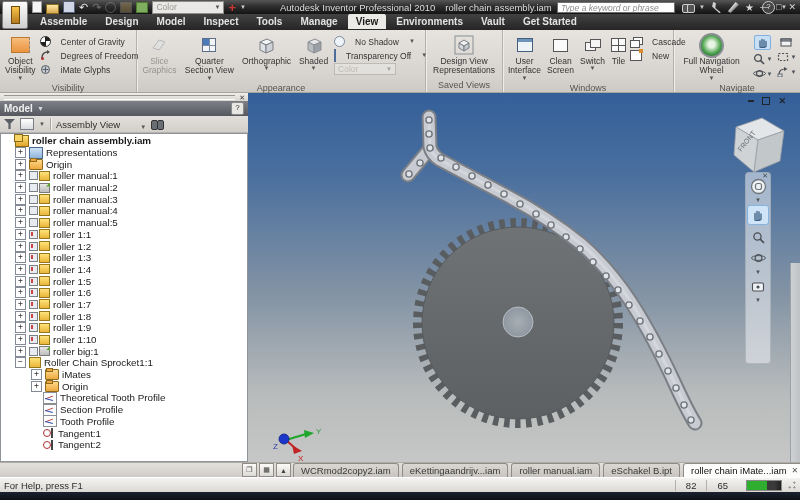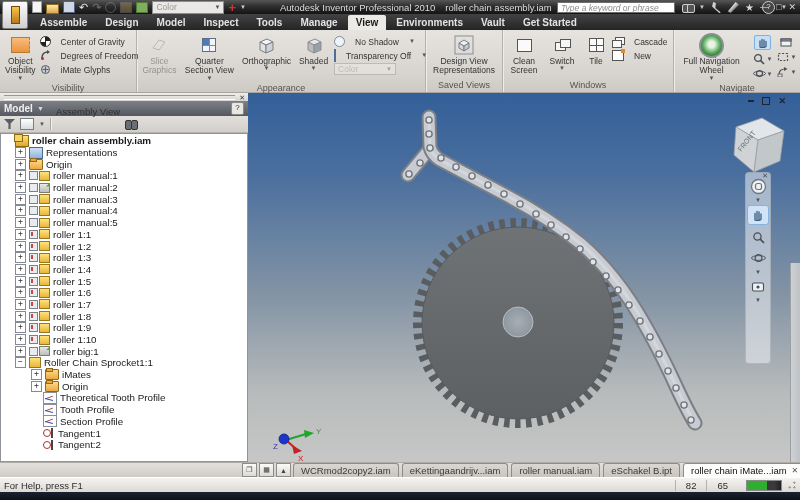--- a/index.html
+++ b/index.html
@@ -36,21 +36,21 @@
   .binoc:before{left:0;} .binoc:after{left:5px;}
   .star{color:#d9d9d9;font-size:10px;line-height:11px;}
   .helpc{border:1px solid #cfcfcf;border-radius:50%;color:#ddd;font-size:8px;text-align:center;line-height:10px;background:#444;}
   .pen{background:linear-gradient(135deg,#ddd 40%,#888 60%);clip-path:polygon(0 85%,70% 0,100% 25%,25% 100%);}
   .wrench{background:#cfcfcf;clip-path:polygon(20% 0,45% 10%,40% 55%,90% 95%,75% 100%,30% 60%,10% 40%);}
   #winbtns{position:absolute;right:4px;top:1px;display:flex;gap:7px;color:#d5d5d5;font-size:9px;align-items:center;height:12px;}
   #winbtns span{line-height:11px;}
 
   
   #tabrow{left:0;top:14px;width:800px;height:16px;background:linear-gradient(#424242,#252525);
-    display:flex;align-items:center;padding-left:32px;box-sizing:border-box;gap:2px;}
+    display:flex;align-items:flex-start;padding-left:32px;box-sizing:border-box;gap:2px;}
   .rtab{color:#e3e3e3;font-size:10px;font-weight:bold;padding:2px 8px 2px 8px;}
   .rtab.active{background:#eceae7;color:#1a1a1a;border-radius:2px 2px 0 0;}
 
   
   #ribbon{left:0;top:30px;width:800px;height:63px;background:linear-gradient(#e7e4df,#d6d3ce 75%,#cdcac5);
     display:flex;box-sizing:border-box;border-bottom:1px solid #a8a5a0;}
   .rgroup{display:flex;flex-direction:column;border-right:1px solid #b4b1ac;box-shadow:1px 0 0 #efede9;}
   .rgcontent{flex:1;display:flex;align-items:flex-start;padding:3px 3px 0 3px;gap:2px;}
   .rglabel{height:13px;text-align:center;font-size:9px;color:#57534e;line-height:12px;}
   .bigbtn{display:flex;flex-direction:column;align-items:center;justify-content:flex-start;
@@ -100,21 +100,21 @@
   #modelhead{left:0;top:101px;width:248px;height:15px;background:linear-gradient(#7d8187,#55595f);
     display:flex;align-items:center;color:#f0f0f0;font-weight:bold;font-size:10px;padding:0 4px;box-sizing:border-box;}
   #modelhead .hcaret{font-size:7px;margin-left:4px;color:#d8d8d8;}
   #modelhead .qmark{margin-left:auto;width:11px;height:11px;background:#e9e7e3;border:1px solid #8a8a8a;
     color:#333;font-size:8px;text-align:center;line-height:10px;font-weight:normal;border-radius:2px;}
   #treebar{left:0;top:116px;width:248px;height:17px;background:linear-gradient(#e3e0db,#d2cfca);
     display:flex;align-items:center;gap:5px;padding:0 4px;box-sizing:border-box;border-bottom:1px solid #b6b3ae;}
   .funnel{width:11px;height:10px;background:#5a5f66;clip-path:polygon(0 0,100% 0,60% 45%,60% 100%,40% 100%,40% 45%);}
   .treeico{width:12px;height:10px;border:1px solid #7a7f86;background:linear-gradient(#fff,#d9dce0);}
   .vsep{width:1px;height:12px;background:#aaa7a2;box-shadow:1px 0 0 #f4f2ef;}
-  #treebar .combo-label{font-size:9.5px;color:#2e2e2e;display:flex;align-items:flex-end;gap:20px;flex-direction:column;}
+  #treebar .combo-label{font-size:9.5px;color:#2e2e2e;display:flex;align-items:flex-end;gap:20px;}
   .binoc2{position:relative;width:12px;height:10px;}
   .binoc2:before,.binoc2:after{content:"";position:absolute;top:1px;width:5px;height:8px;border:1px solid #333;border-radius:2px;background:#6a6f76;}
   .binoc2:before{left:0;} .binoc2:after{left:6px;}
   #tree{left:0;top:133px;width:248px;height:329px;background:#fff;border:1px solid #8f949b;
     box-sizing:border-box;overflow:hidden;padding-top:1px;}
   .trow{display:flex;align-items:center;height:11.7px;white-space:nowrap;font-size:9.8px;color:#1a1a1a;}
   .trow.bold{font-weight:bold;}
   .exp{width:9px;height:9px;border:1px solid #848b94;background:#fff;color:#333;font-size:8px;line-height:7px;
     text-align:center;margin:0 3px 0 2px;flex:none;font-family:"DejaVu Sans Mono",monospace;}
   .noexp{width:14px;flex:none;}
@@ -356,20 +356,27 @@
             </svg>
           </span>
           <span>Design View Representations</span>
         </div>
       </div>
       <div class="rglabel">Saved Views</div>
     </div>
 
     <div class="rgroup" style="width:170px">
       <div class="rgcontent">
+        <div class="bigbtn" style="width:38px">
+          <span class="bicon">
+              <span class="i-ui"></span>
+            </span>
+          <span>User Interface</span>
+          <span class="caret">▼</span>
+        </div>
         <div class="bigbtn" style="width:32px">
           <span class="bicon">
               <span class="i-clean"></span>
             </span>
           <span>Clean Screen</span>
         </div>
         <div class="bigbtn" style="width:32px">
           <span class="bicon">
               <span class="i-switch"></span>
             </span>
@@ -653,26 +660,26 @@
         <span>Origin</span>
       </div>
     <div class="trow lvl2">
         <span class="noexp"></span>
         <span class="ticon i-sketch"></span>
         <span>Theoretical Tooth Profile</span>
       </div>
     <div class="trow lvl2">
         <span class="noexp"></span>
         <span class="ticon i-sketch"></span>
-        <span>Tooth Profile</span>
+        <span>Section Profile</span>
       </div>
     <div class="trow lvl2">
         <span class="noexp"></span>
         <span class="ticon i-sketch"></span>
-        <span>Section Profile</span>
+        <span>Tooth Profile</span>
       </div>
     <div class="trow lvl2">
         <span class="noexp"></span>
         <span class="ticon i-axis"></span>
         <span>Tangent:1</span>
       </div>
     <div class="trow lvl2">
         <span class="noexp"></span>
         <span class="ticon i-axis"></span>
         <span>Tangent:2</span>

